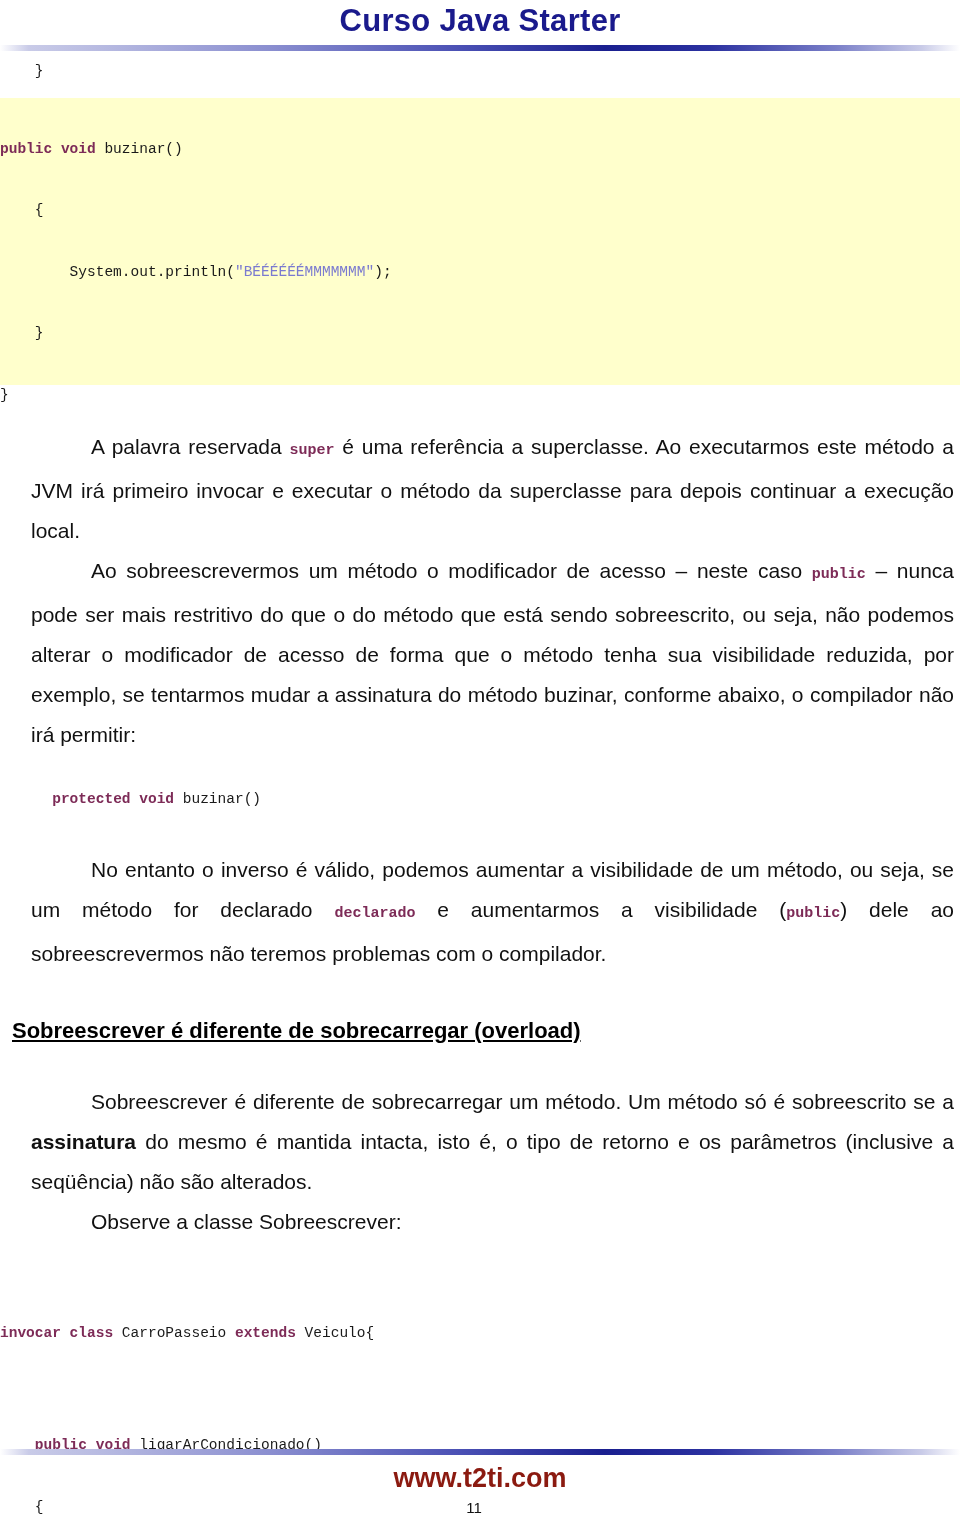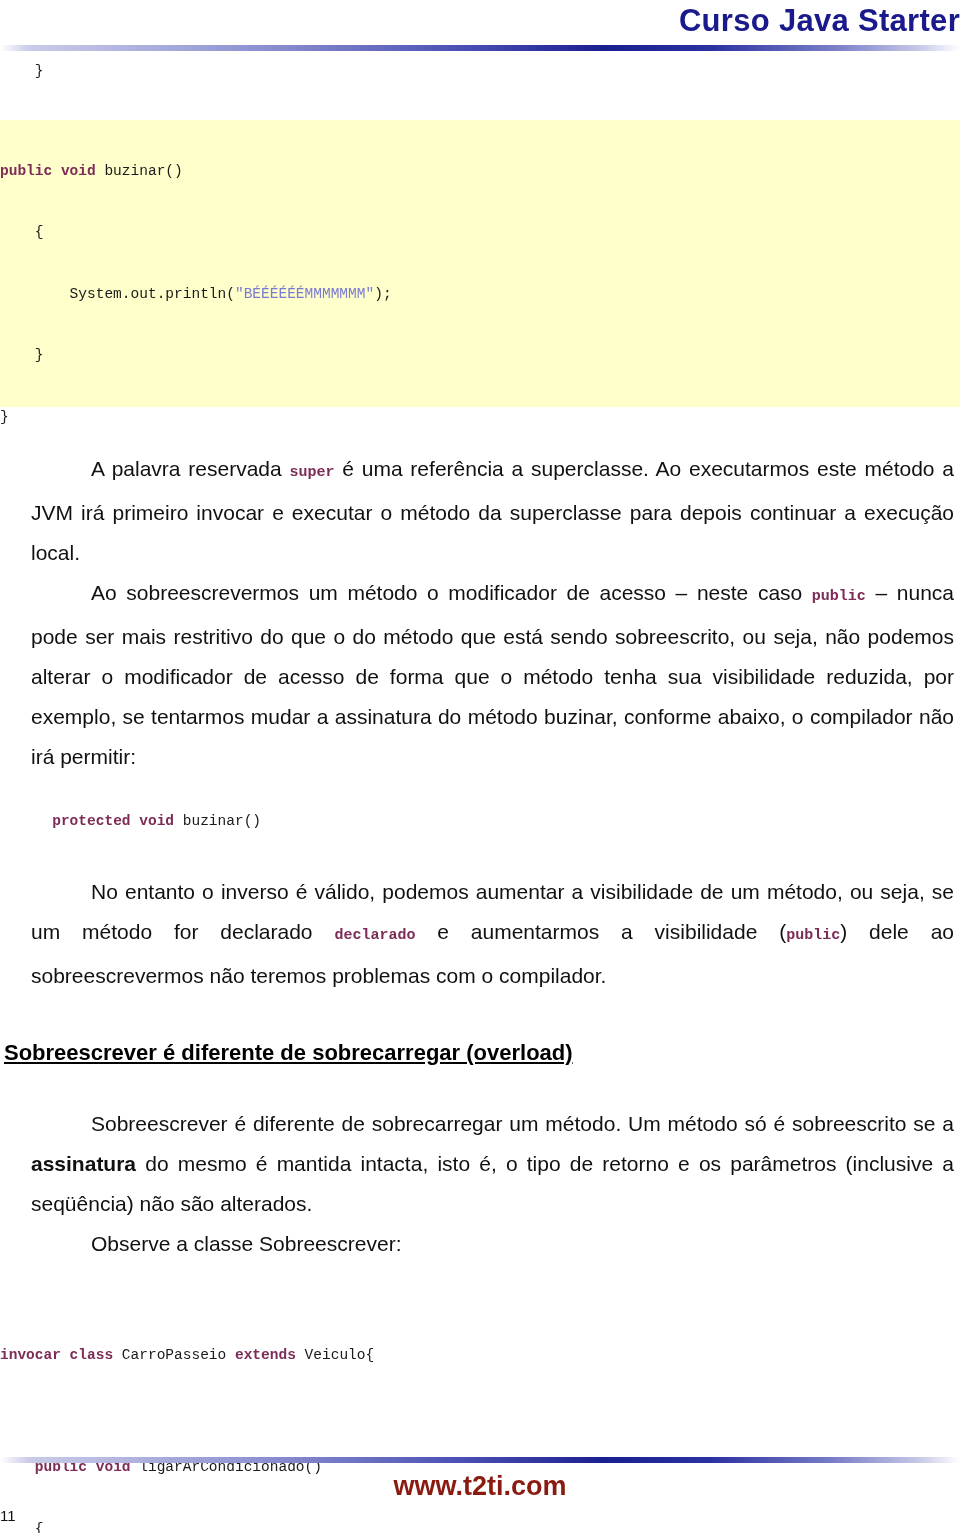--- a/index.html
+++ b/index.html
@@ -23,21 +23,20 @@
     text-align: center;
     padding-top: 2px;
   }
   .header-title {
     font-family: "Liberation Sans", sans-serif;
     font-size: 31px;
     font-weight: bold;
     color: #1a1a8c;
     letter-spacing: 0.3px;
     line-height: 38px;
-    text-align: right;
   }
   .divider-bar {
     height: 6px;
     margin-top: 5px;
     background: linear-gradient(to right,
         #ffffff 0%,
         #c9cbe8 3%,
         #b4b7e0 12%,
         #8b8fd0 28%,
         #4a50b4 48%,
@@ -69,21 +68,21 @@
   }
   .kw {
     color: #7d2b57;
     font-weight: bold;
   }
   .str {
     color: #7a7ad0;
   }
 
   .code-block-1 {
-    margin-top: 24px;
+    margin-top: 2px;
     font-family: Liberation Mono, monospace;
   }
   .code-line-plain {
     padding-left: 0;
   }
 
   
   p.para {
     margin: 0;
     font-size: 21px;
@@ -110,41 +109,41 @@
     font-weight: bold;
   }
 
   h2.section-heading {
     margin: 0;
     font-size: 22px;
     font-weight: bold;
     text-decoration: underline;
     color: #000000;
     line-height: 34px;
-    padding-left: 4px;
+    padding-left: 12px;
   }
 
   
   .page-footer {
     position: absolute;
     left: 0;
     right: 0;
-    bottom: 8px;
+    bottom: 16px;
     width: 100%;
   }
   .footer-site {
     text-align: center;
     font-size: 27px;
     font-weight: bold;
     color: #8b1a10;
     line-height: 42px;
     padding-top: 2px;
   }
   .page-number {
-    text-align: left;
+    text-align: center;
     font-size: 15px;
     color: #111111;
     padding-right: 12px;
     line-height: 18px;
   }
   .sp-10 { height: 10px; }
   .sp-14 { height: 14px; }
   .sp-22 { height: 22px; }
   .sp-34 { height: 34px; }
   .sp-40 { height: 40px; }

